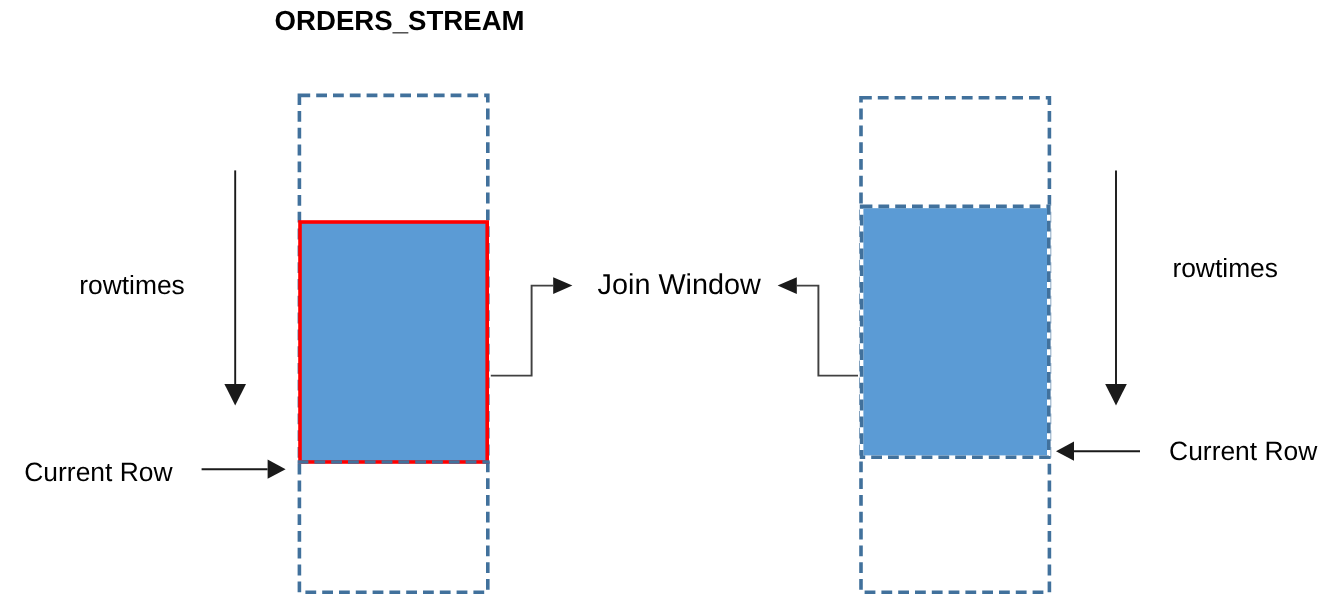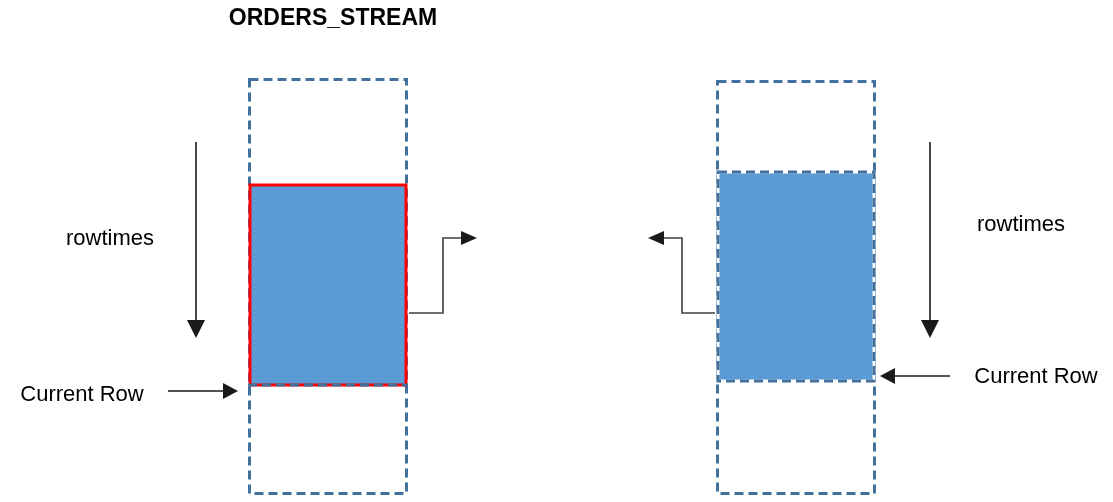--- a/index.html
+++ b/index.html
@@ -143,13 +143,14 @@
 
 
   <div class="label" style="left:110px; top:224px;">rowtimes</div>
 
   <div class="label" style="left:1021px; top:210px;">rowtimes</div>
 
   <div class="label" style="left:82px; top:380px;">Current Row</div>
 
   <div class="label" style="left:1036px; top:362px;">Current Row</div>
 
+  <div class="label" style="left:566px; top:224px; font-size:24px;">Join Window</div>
 </div>
 
 </body></html>

